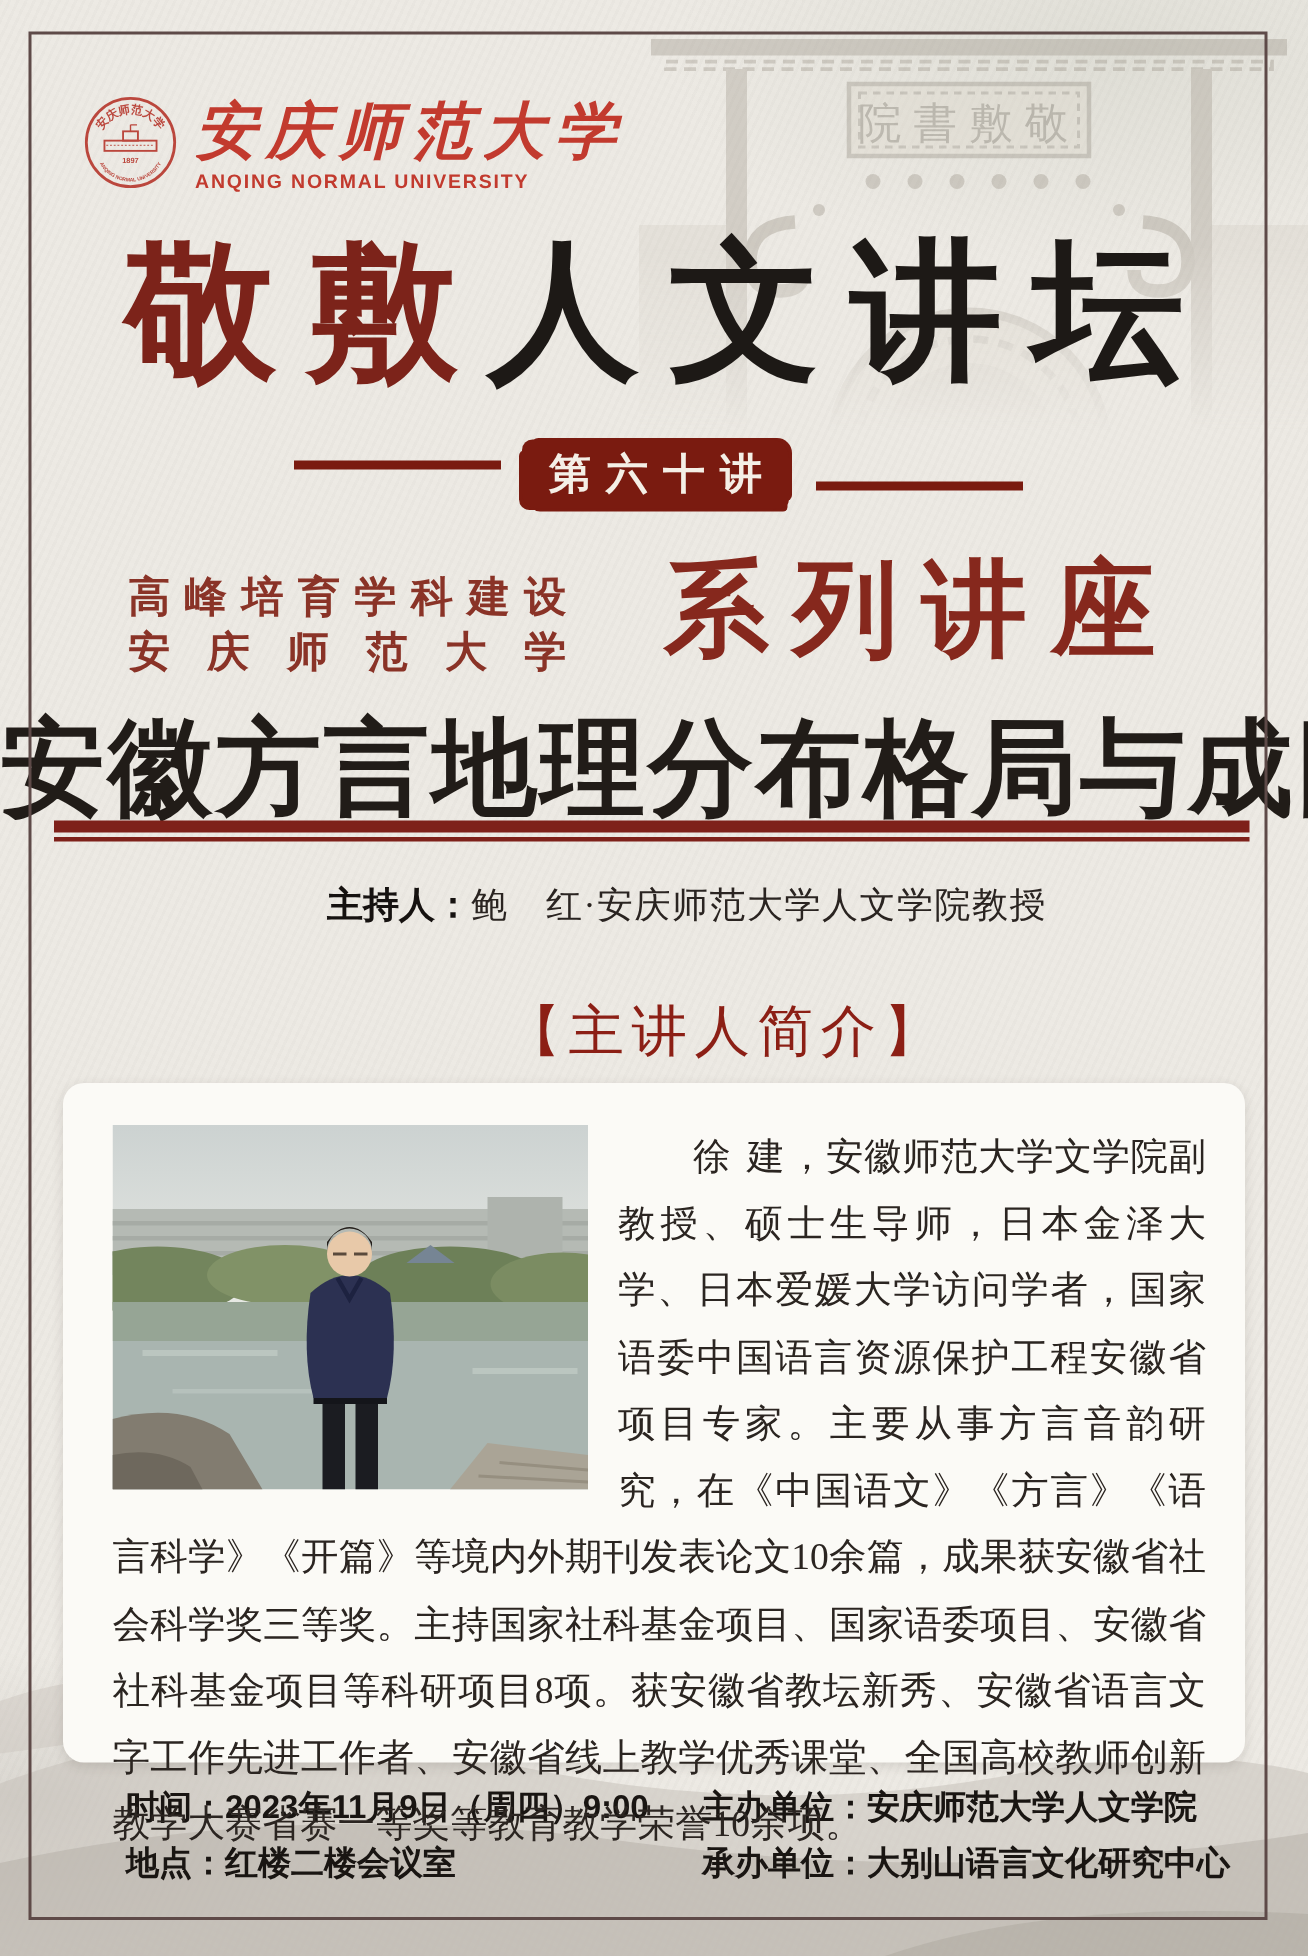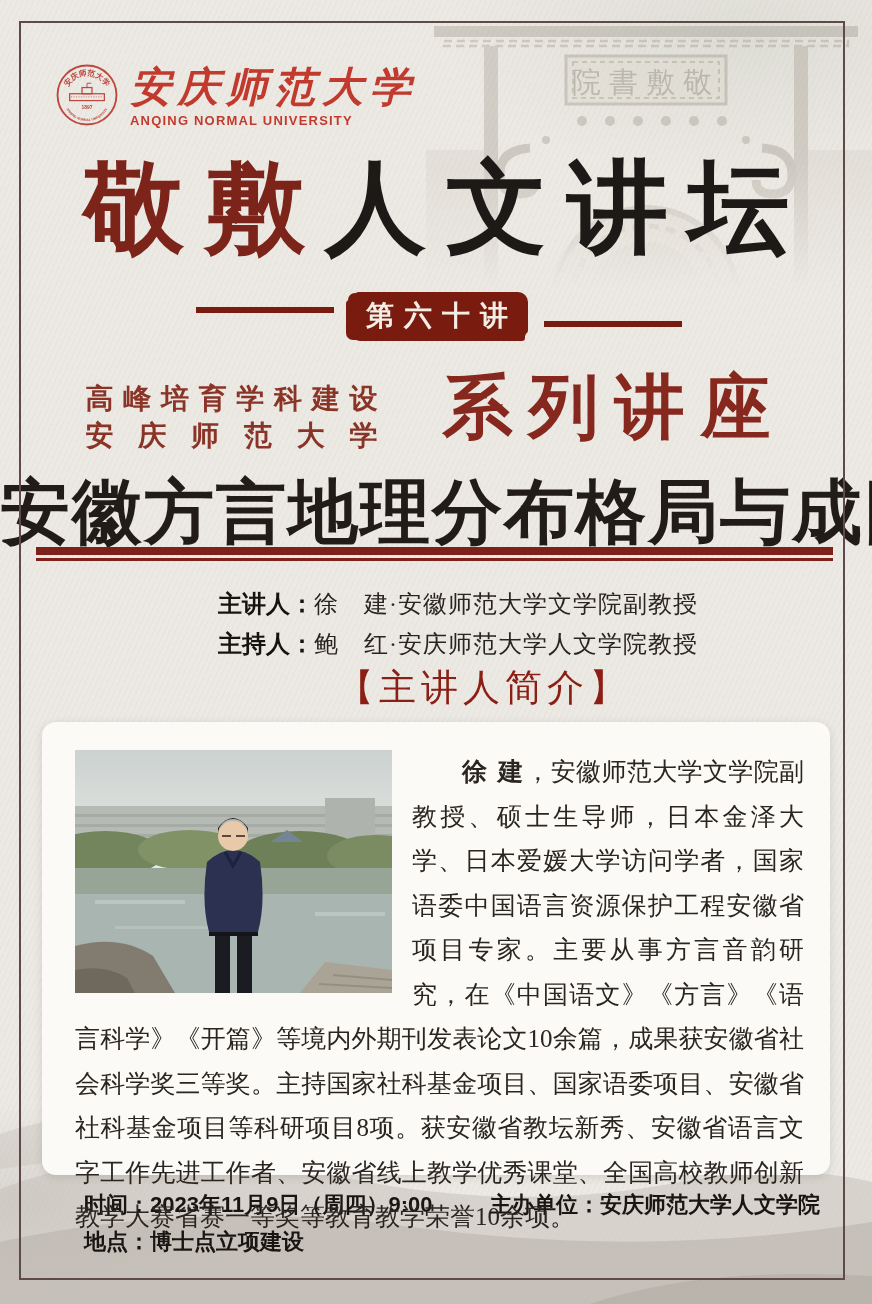--- a/index.html
+++ b/index.html
@@ -97,21 +97,21 @@
   .card{
     position:absolute;left:42px;top:722px;width:788px;height:453px;box-sizing:border-box;
     background:#fbfaf6;border-radius:14px;box-shadow:0 2px 8px rgba(60,50,40,.14);
     padding:28px 26px 18px 33px;z-index:3;
   }
   .photo{float:left;width:317px;height:243px;margin:0 20px 10px 0;}
   .bio{
     margin:0;font-family:"Liberation Serif","DejaVu Serif",serif;
     font-size:25px;line-height:44.5px;color:#2b2521;text-align:justify;text-indent:2em;
   }
-  .bio .bio-name{font-weight:bold;letter-spacing:2px;}
+  .bio .bio-name{font-weight:normal;letter-spacing:2px;}
   
   .footer{
     position:absolute;left:0;top:1186px;width:872px;box-sizing:border-box;
     padding:0 52px 0 84px;display:flex;justify-content:space-between;
     font-size:22px;font-weight:bold;color:#191512;line-height:37px;
   }
   .footer .line{white-space:nowrap;}
 </style>
 </head>
 <body>
@@ -193,23 +193,20 @@
       <div class="series-label">系列讲座</div>
     </div>
 
     <div class="lecture-title">安徽方言地理分布格局与成因</div>
     <div class="rule-wrap">
       <div class="rule-thick"></div>
       <div class="rule-thin"></div>
     </div>
 
     <div class="people">
-      <div class="line">
-        <span class="lbl">主讲人：</span><span class="val">徐　建·安徽师范大学文学院副教授</span>
-      </div>
       <div class="line">
         <span class="lbl">主持人：</span><span class="val">鲍　红·安庆师范大学人文学院教授</span>
       </div>
     </div>
 
     <div class="intro-heading">【主讲人简介】</div>
 
     <div class="card">
       <svg class="photo" viewBox="0 0 317 243">
         <defs>
@@ -251,26 +248,29 @@
       </svg>
       <p class="bio"><span class="bio-name">徐 建</span><span>，安徽师范大学文学院副教授、硕士生导师，日本金泽大学、日本爱媛大学访问学者，国家语委中国语言资源保护工程安徽省项目专家。主要从事方言音韵研究，在《中国语文》《方言》《语言科学》《开篇》等境内外期刊发表论文10余篇，成果获安徽省社会科学奖三等奖。主持国家社科基金项目、国家语委项目、安徽省社科基金项目等科研项目8项。获安徽省教坛新秀、安徽省语言文字工作先进工作者、安徽省线上教学优秀课堂、全国高校教师创新教学大赛省赛一等奖等教育教学荣誉10余项。</span></p>
     </div>
 
     <div class="footer">
       <div>
         <div class="line">
           <span>时间：</span><span>2023年11月9日（周四）9:00</span>
         </div>
         <div class="line">
-          <span>地点：</span><span>博士点立项建设</span>
+          <span>地点：</span><span>红楼二楼会议室</span>
         </div>
       </div>
       <div>
         <div class="line">
           <span>主办单位：</span><span>安庆师范大学人文学院</span>
+        </div>
+        <div class="line">
+          <span>承办单位：</span><span>大别山语言文化研究中心</span>
         </div>
       </div>
     </div>
 
   </div>
 
   <div class="frame"></div>
 </div>
 
 </body></html>

